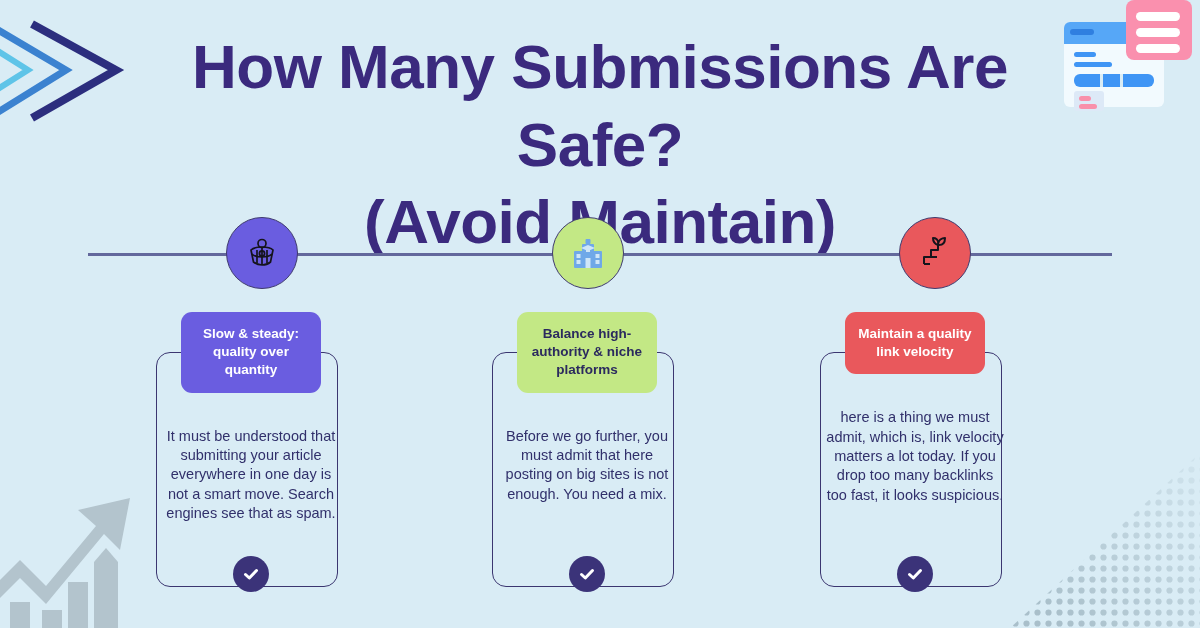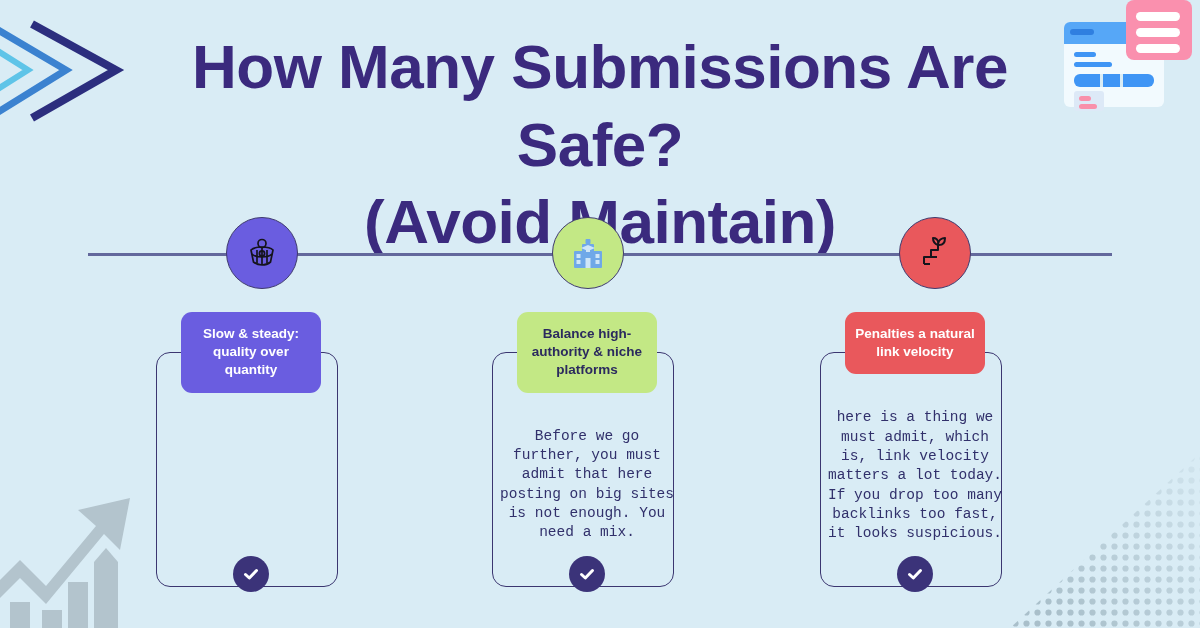--- a/index.html
+++ b/index.html
@@ -88,21 +88,20 @@
 
   .desc {
     position:relative;
     z-index:2;
     margin-top:34px;
     padding:0 6px;
     text-align:center;
     font-size:14.5px;
     line-height:1.33;
     color:#31306b;
-    font-family:Liberation Mono, monospace;
   }
 
   .check {
     position:absolute;
     z-index:3;
     top:244px; left:50%;
     transform:translateX(-50%);
     width:36px; height:36px;
     border-radius:50%;
     background:#3b3379;
@@ -216,20 +215,21 @@
       <path d="M7 29 L13 29 M14 22 L20 22"></path>
       <path d="M21 9 C21 5 25 3 28 3 C28 7 26 10 22 10 Z"></path>
       <path d="M21 10 C18 9 16 6 16 3 C19 3 21 5 21.5 8"></path>
     </svg>
   </span>
 </div>
 
 <div class="col" id="col-0">
   <div class="card-body"></div>
   <div class="label" id="label-0">Slow &amp; steady: quality over quantity</div>
+  <div class="desc">It must be understood that submitting your article everywhere in one day is not a smart move. Search engines see that as spam.</div>
   <div class="check">
     <span>
       <svg width="20" height="20" viewBox="0 0 20 20" fill="none" stroke="#ffffff" stroke-width="3" stroke-linecap="round" stroke-linejoin="round">
         <path d="M4.5 10.5 L8.3 14 L15.5 6.5"></path>
       </svg>
     </span>
   </div>
 </div>
 
 <div class="col" id="col-1">
@@ -240,21 +240,21 @@
     <span>
       <svg width="20" height="20" viewBox="0 0 20 20" fill="none" stroke="#ffffff" stroke-width="3" stroke-linecap="round" stroke-linejoin="round">
         <path d="M4.5 10.5 L8.3 14 L15.5 6.5"></path>
       </svg>
     </span>
   </div>
 </div>
 
 <div class="col" id="col-2">
   <div class="card-body"></div>
-  <div class="label" id="label-2">Penalties a natural link velocity</div>
+  <div class="label" id="label-2">Maintain a quality link velocity</div>
   <div class="desc">here is a thing we must admit, which is, link velocity matters a lot today. If you drop too many backlinks too fast, it looks suspicious.</div>
   <div class="check">
     <span>
       <svg width="20" height="20" viewBox="0 0 20 20" fill="none" stroke="#ffffff" stroke-width="3" stroke-linecap="round" stroke-linejoin="round">
         <path d="M4.5 10.5 L8.3 14 L15.5 6.5"></path>
       </svg>
     </span>
   </div>
 </div>
 

